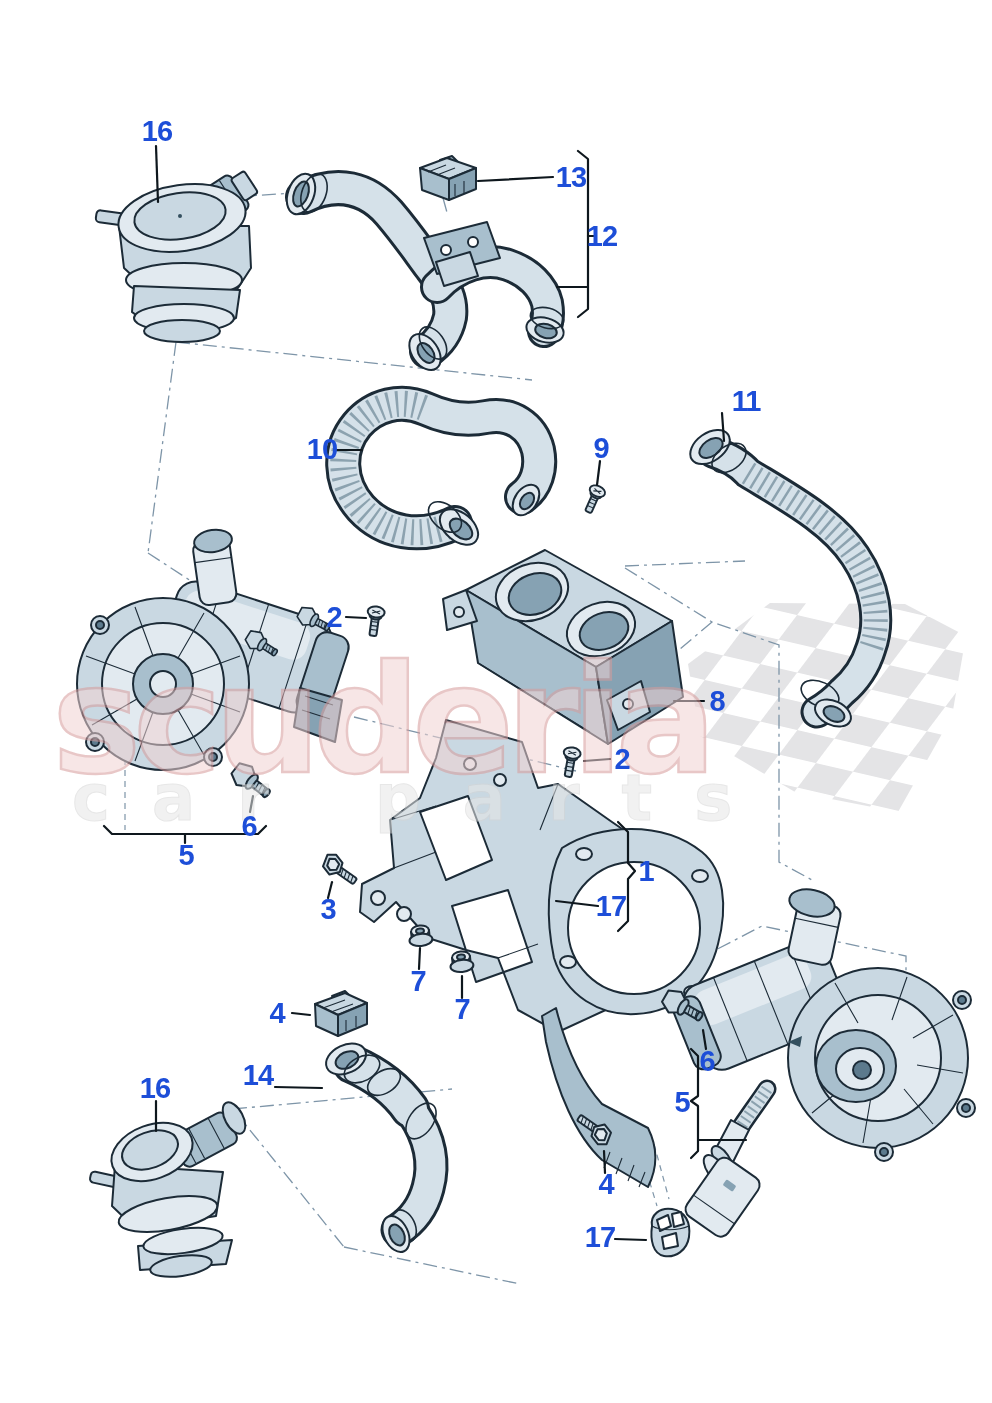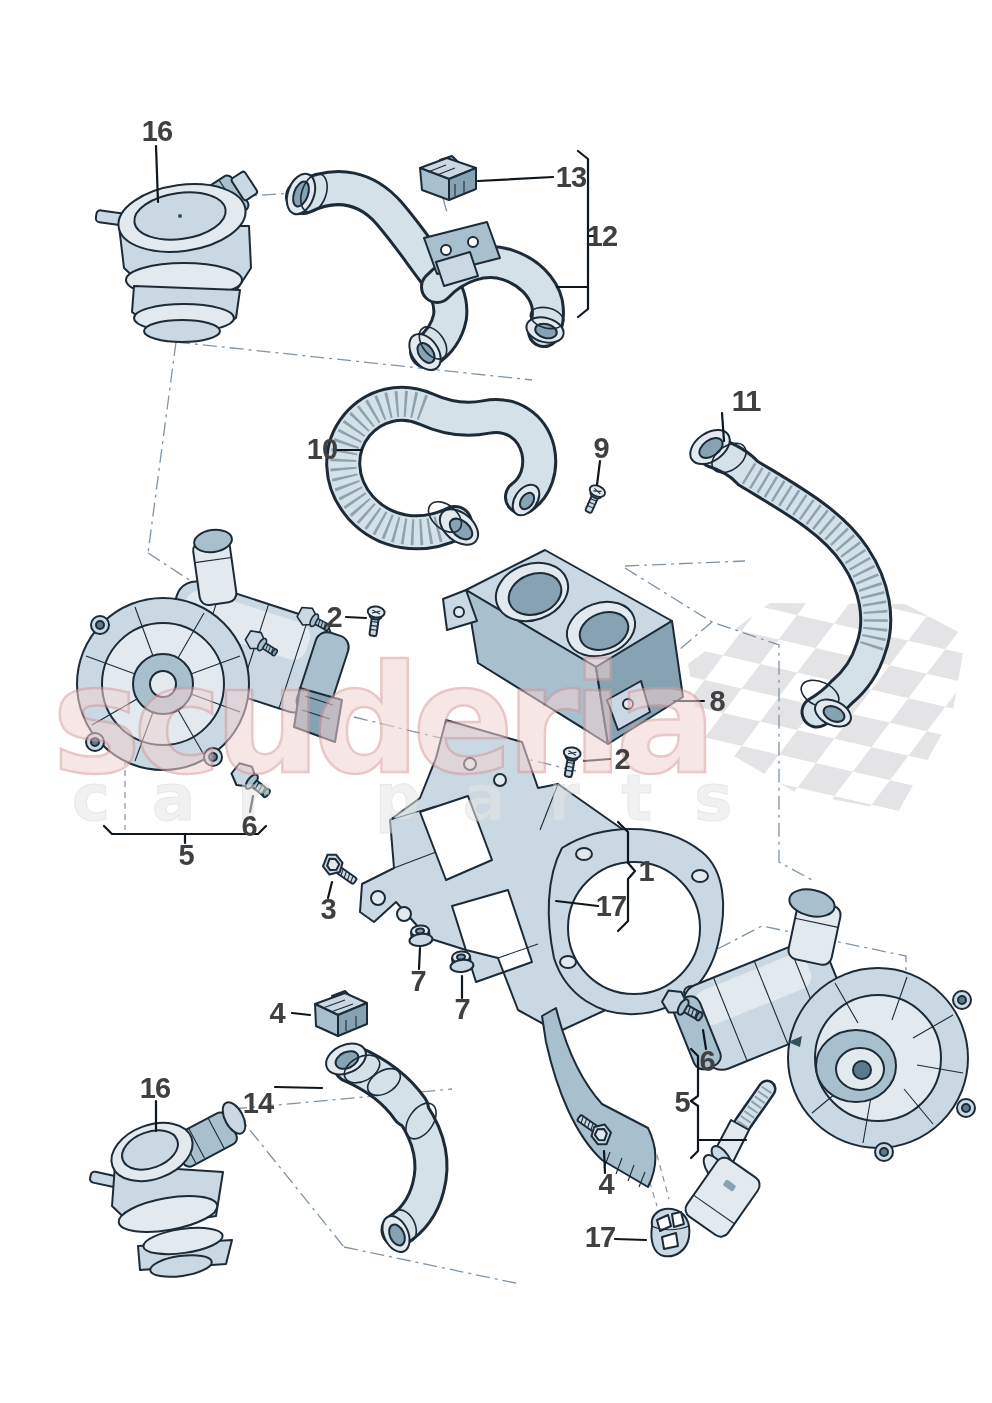--- a/index.html
+++ b/index.html
@@ -11,21 +11,21 @@
   .thin{stroke:#1c2b37;stroke-width:1.1;fill:none;}.f1{fill:#e2eaf0}.f2{fill:#c9d8e2}.f3{fill:#a8bfcd}
   .f4{fill:#86a2b3}.f5{fill:#5c7a8d}.f6{fill:#34505f}.fw{fill:#ffffff}
   .tubeol{fill:none;stroke:#1c2b37;stroke-linecap:round;}
   .tubefill{fill:none;stroke:#d5e1e9;stroke-linecap:round;}
   .corr{fill:none;stroke:#51707f;stroke-opacity:.55;}
   .ring{fill:none;stroke:#1c2b37;stroke-width:1.6;}
   .lead{stroke:#0e171d;stroke-width:2.2;fill:none;stroke-linecap:round;stroke-linejoin:round;}
   .cons{stroke:#7e95a8;stroke-width:1.3;fill:none;stroke-dasharray:14 5 3 5;}
   .cons2{stroke:#7e95a8;stroke-width:1.2;fill:none;stroke-dasharray:6 5;}
   .callout{position:absolute;transform:translate(-50%,-50%);
-           font:bold 29px "Liberation Sans",sans-serif;color:#404040;letter-spacing:-1px;
+           font:bold 29px "Liberation Sans",sans-serif;color:#1d4ed8;letter-spacing:-1px;
            white-space:nowrap;}
   .wmBrand{font-family:"DejaVu Sans",sans-serif;font-weight:bold;font-size:150px;
            letter-spacing:-8px;fill:#f2d3d3;stroke:#d79b9b;stroke-width:2.5;}
   .wmSub{font-family:"DejaVu Sans",sans-serif;font-weight:bold;font-size:64px;
          letter-spacing:42px;fill:#e7e7e7;stroke:#d4d4d4;stroke-width:1;}
 </style>
 </head>
 <body>
 
 <div class="stage">
@@ -371,20 +371,20 @@
       <span class="callout" style="left: 717px; top: 701px;">8</span>
       <span class="callout" style="left: 622px; top: 759px;">2</span>
       <span class="callout" style="left: 249px; top: 826px;">6</span>
       <span class="callout" style="left: 186px; top: 855px;">5</span>
       <span class="callout" style="left: 646px; top: 871px;">1</span>
       <span class="callout" style="left: 611px; top: 906px;">17</span>
       <span class="callout" style="left: 328px; top: 909px;">3</span>
       <span class="callout" style="left: 418px; top: 981px;">7</span>
       <span class="callout" style="left: 462px; top: 1009px;">7</span>
       <span class="callout" style="left: 277px; top: 1013px;">4</span>
-      <span class="callout" style="left: 258px; top: 1103px;">14</span>
+      <span class="callout" style="left: 258px; top: 1075px;">14</span>
       <span class="callout" style="left: 155px; top: 1088px;">16</span>
       <span class="callout" style="left: 707px; top: 1061px;">6</span>
       <span class="callout" style="left: 682px; top: 1102px;">5</span>
       <span class="callout" style="left: 606px; top: 1184px;">4</span>
       <span class="callout" style="left: 600px; top: 1237px;">17</span>
     </div>
 </div>
 
 </body></html>

